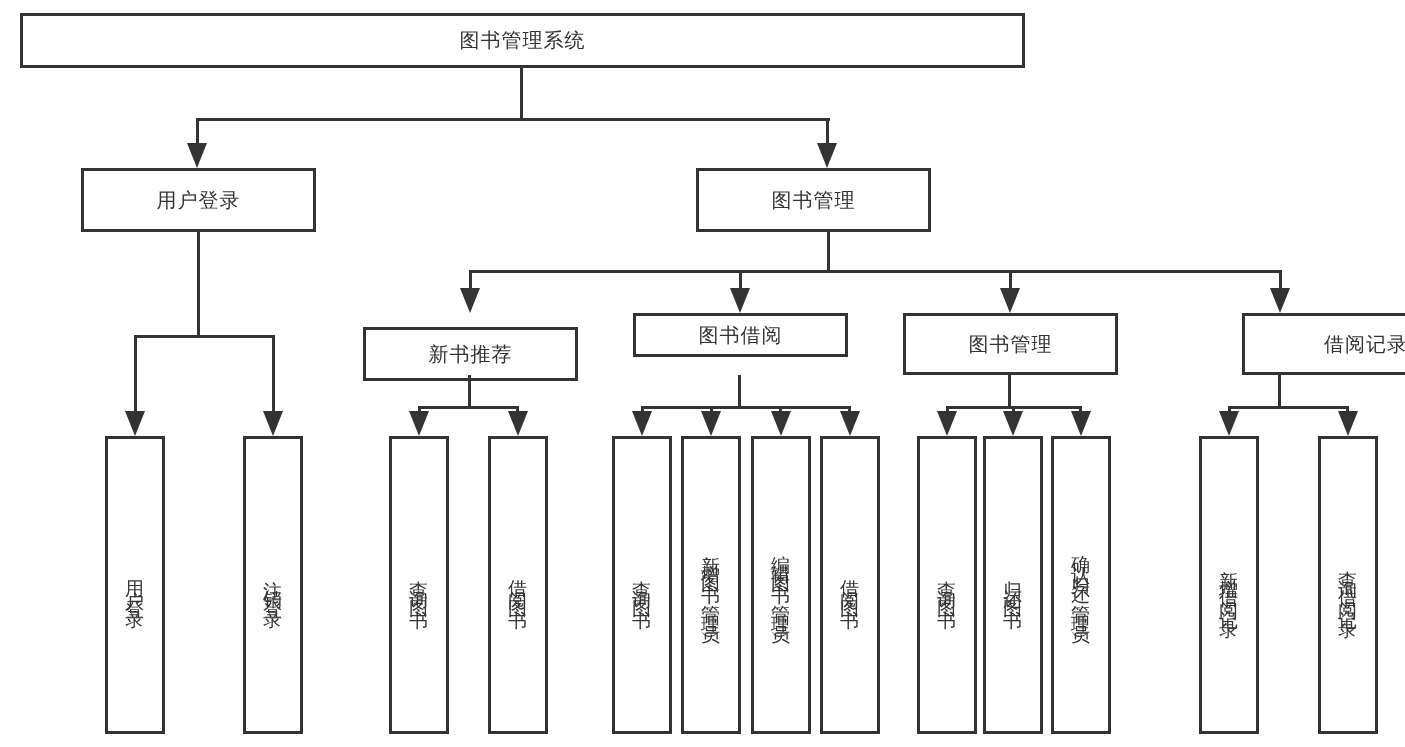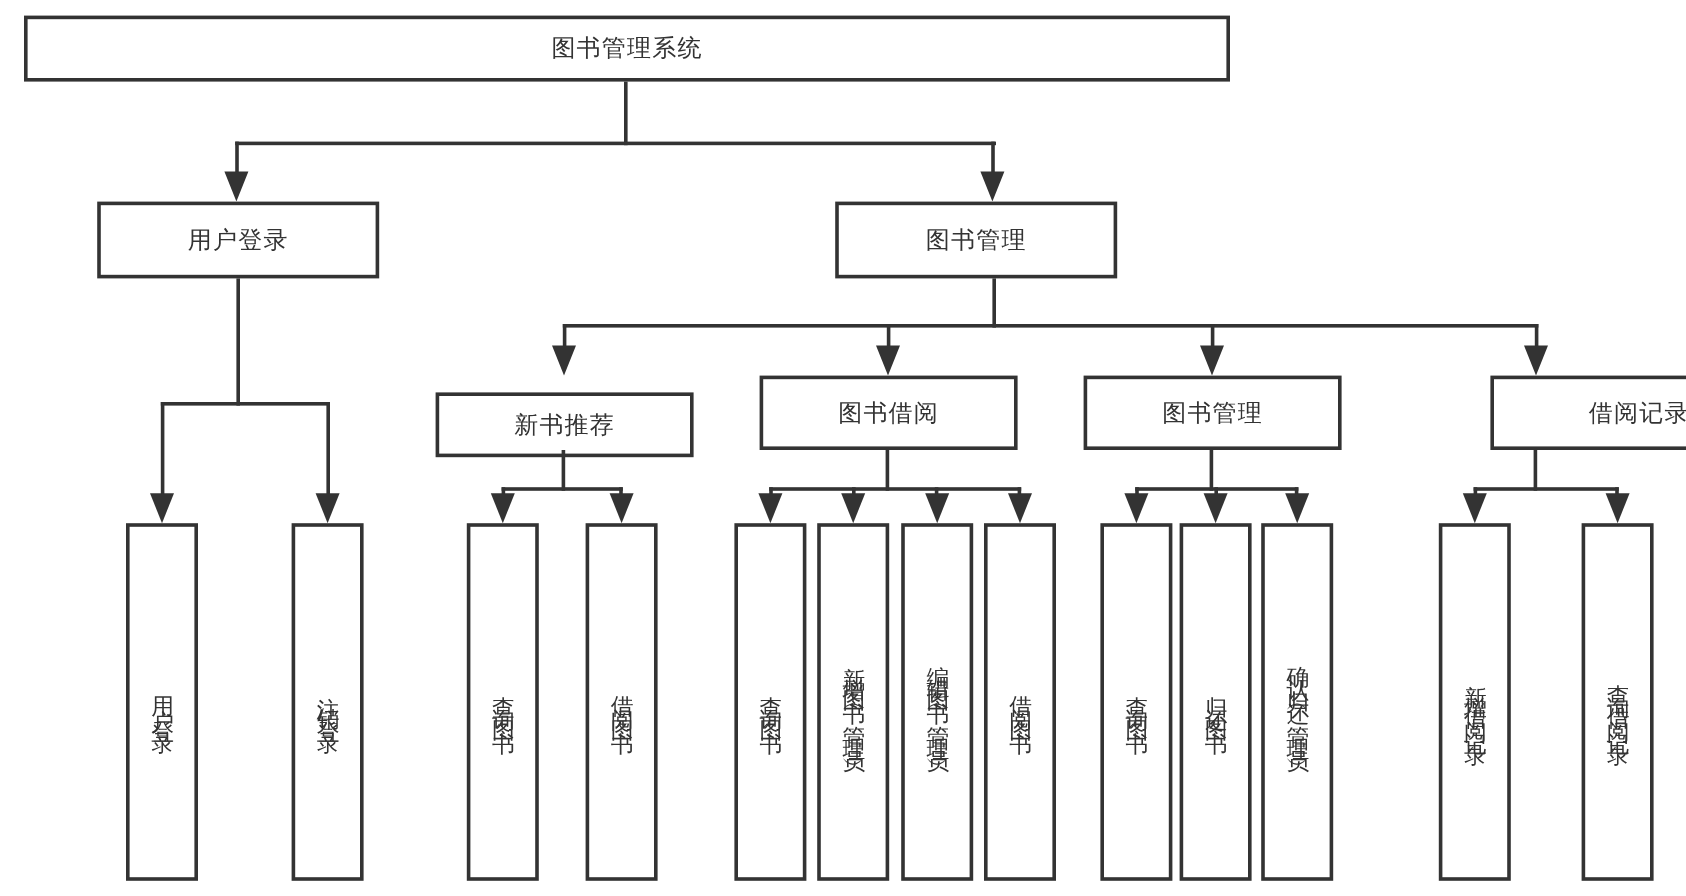--- a/index.html
+++ b/index.html
@@ -92,21 +92,21 @@
   <div class="vline" style="left:1009px; top:270px; width:3px; height:20px;"></div>
   <div class="vline" style="left:1279px; top:270px; width:3px; height:20px;"></div>
   <div class="arrow" style="left:460px; top:288px;"></div>
   <div class="arrow" style="left:730px; top:288px;"></div>
   <div class="arrow" style="left:1000px; top:288px;"></div>
   <div class="arrow" style="left:1270px; top:288px;"></div>
 
   <div class="box box-h" style="left:363px; top:327px; width:215px; height:54px;">
     <span>新书推荐</span>
   </div>
-  <div class="box box-h" style="left:633px; top:313px; width:215px; height:62px;">
+  <div class="box box-h" style="left:633px; top:313px; width:215px; height:44px;">
     <span>图书借阅</span>
   </div>
   <div class="box box-h" style="left:903px; top:313px; width:215px; height:62px;">
     <span>图书管理</span>
   </div>
   <div class="box box-h" style="left:1242px; top:313px; width:248px; height:62px;">
     <span>借阅记录</span>
   </div>
 
   <div class="vline" style="left:468px; top:375px; width:3px; height:34px;"></div>

